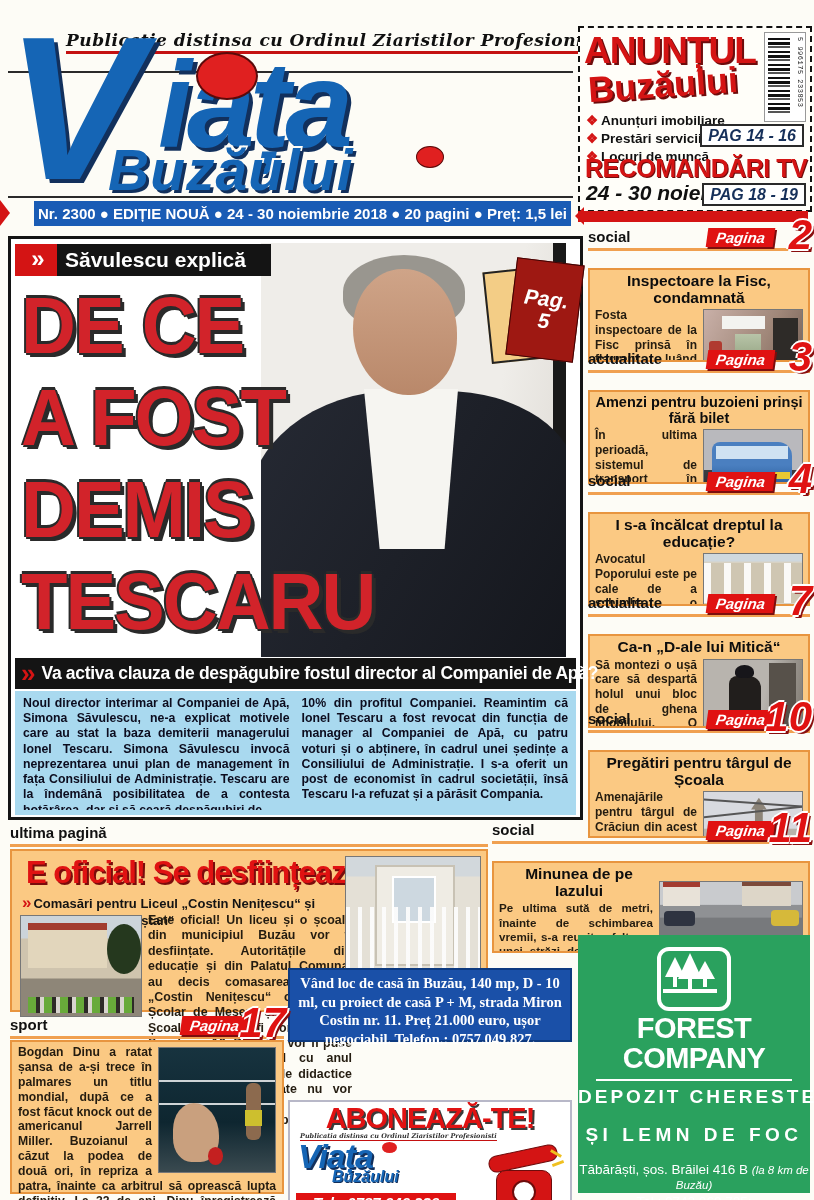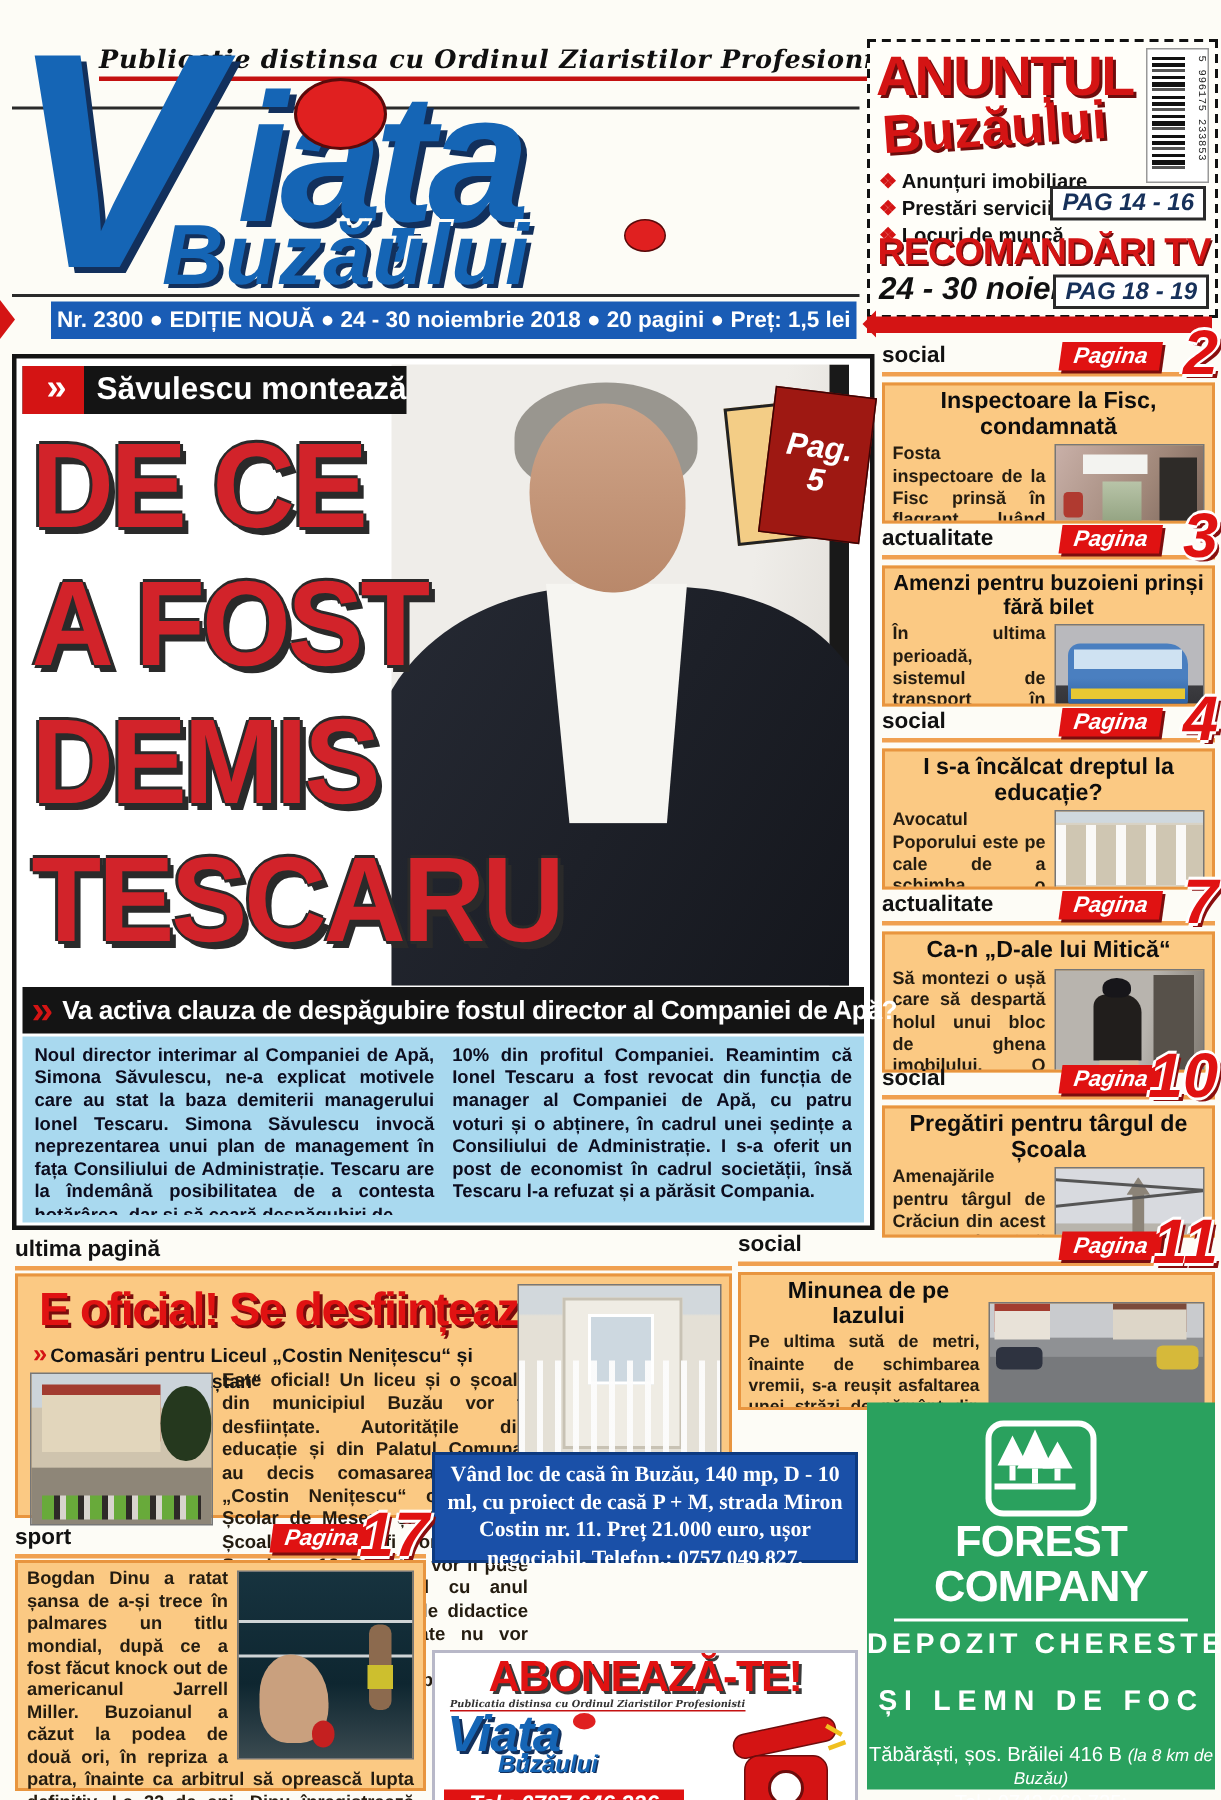--- a/index.html
+++ b/index.html
@@ -91,21 +91,21 @@
   
   .teaser{position:absolute;left:588px;width:222px}
   .t-head{position:relative;height:20px;border-bottom:3px solid #f0a050}
   .t-cat{font-weight:bold;font-size:15px}
   .t-pagina{position:absolute;right:36px;top:0;background:#e01212;color:#fff;font-style:italic;
     font-weight:bold;font-size:15px;line-height:19px;padding:0 9px;transform:skewX(-8deg);
     box-shadow:2px 2px 0 #7c0e0e}
   .t-num{position:absolute;right:-2px;top:-14px;font-size:42px;font-weight:bold;font-style:italic;
     color:#e01212;z-index:2;line-height:42px;
     text-shadow:2px 0 0 #fff,-2px 0 0 #fff,0 2px 0 #fff,0 -2px 0 #fff,3px 3px 0 #8a0e0e}
-  .t-box{margin-top:4px;border:2px solid #e8953f;background:#fbc983;padding:2px 5px;overflow:hidden;
+  .t-box{margin-top:17px;border:2px solid #e8953f;background:#fbc983;padding:2px 5px;overflow:hidden;
     box-sizing:border-box}
   .t-title{font-weight:bold;font-size:15.5px;text-align:center;line-height:1.08;color:#0d0d0d;margin:1px 0 2px}
   .t-body{font-size:12px;font-weight:bold;text-align:justify;line-height:1.22;color:#241c10}
   .ph{float:right;border:1px solid #777;margin:1px 0 2px 6px;position:relative;overflow:hidden;
     width:98px;height:72px;background:#cfcfcf}
 
   
   .ph-fisc{background:linear-gradient(120deg,#c9b0a8,#a08779 55%,#6e5a50)}
   .ph-fisc .a{left:18%;top:8%;width:44%;height:18%;background:#f3f3f0}
   .ph-fisc .b{right:4%;top:10%;width:26%;height:82%;background:#2e2b28}
@@ -245,21 +245,21 @@
   <section class="main">
     <div class="photo-main">
       <i class="pm-band"></i>
       <i class="pm-suit"></i>
       <i class="pm-shirt"></i>
       <i class="pm-hair"></i>
       <i class="pm-face"></i>
     </div>
     <div class="kicker">
       <span class="kicker-red">»</span>
-      <span class="kicker-label">Săvulescu montează</span>
+      <span class="kicker-label">Săvulescu explică</span>
     </div>
     <div class="headline">
       <span class="hl">DE CE</span>
       <span class="hl">A FOST</span>
       <span class="hl">DEMIS</span>
       <span class="hl">TESCARU</span>
     </div>
     <div class="pag5">
       <span class="card-back"></span>
       <span class="card-front">

